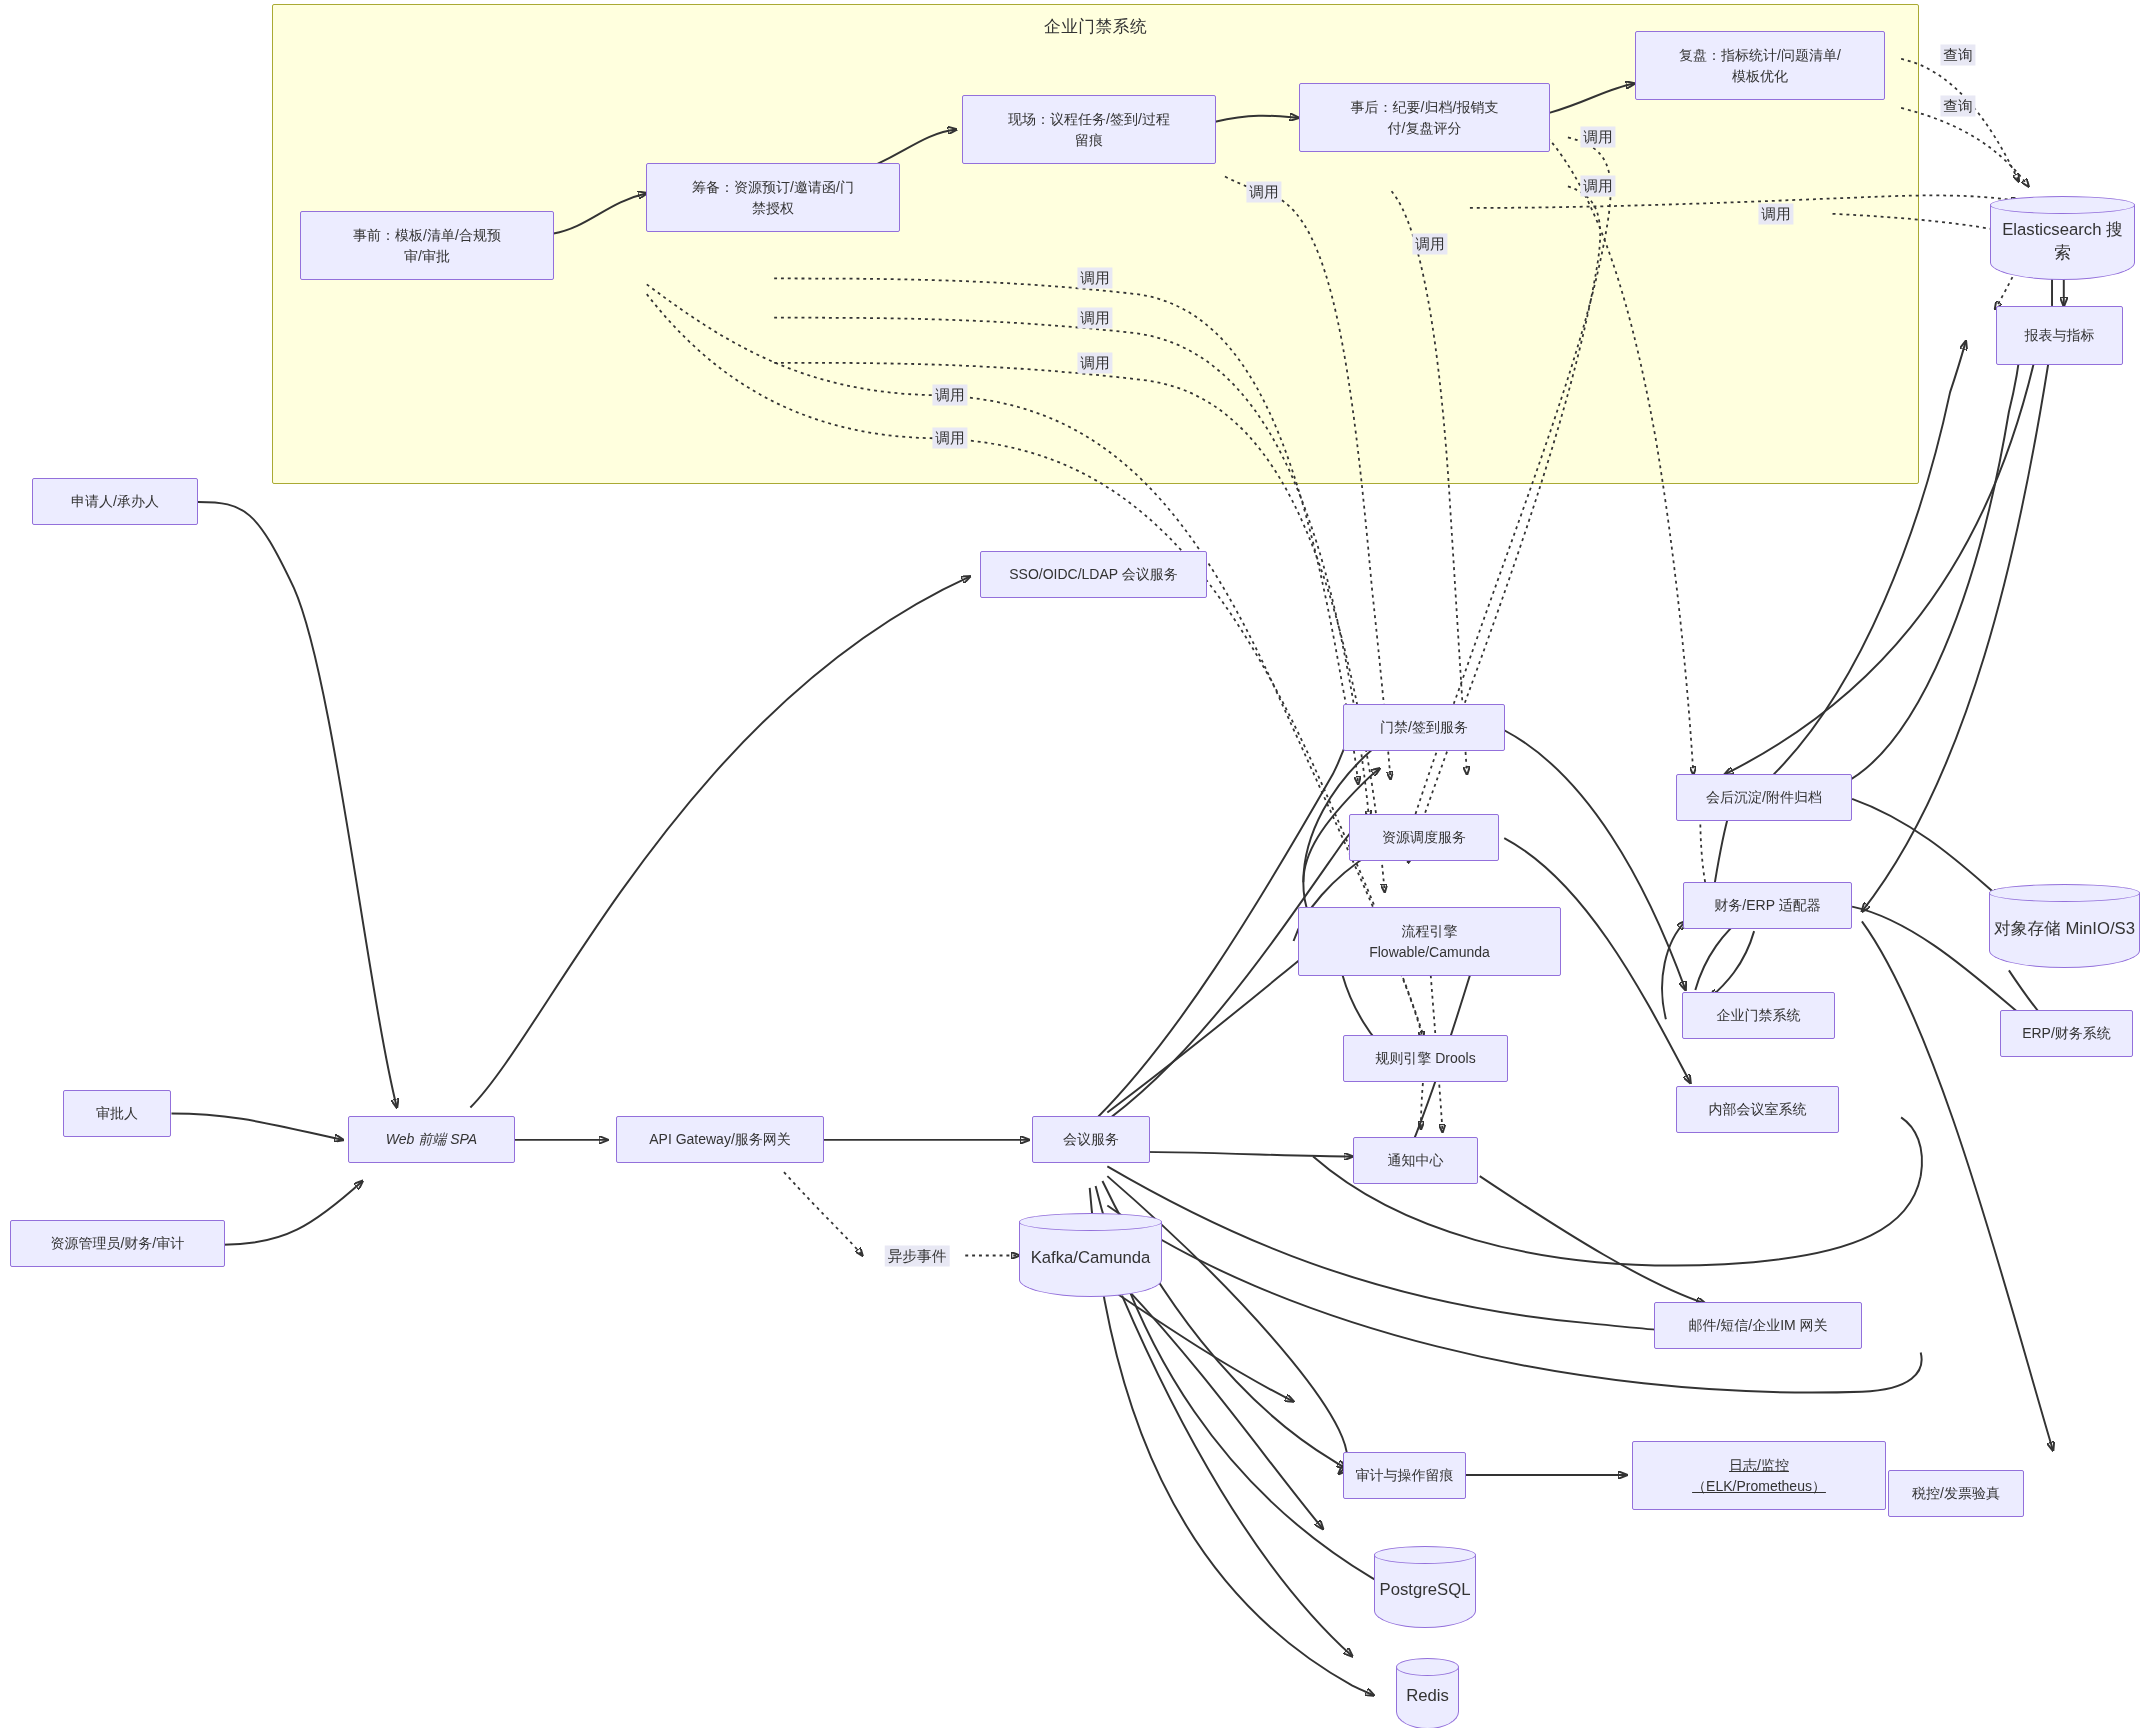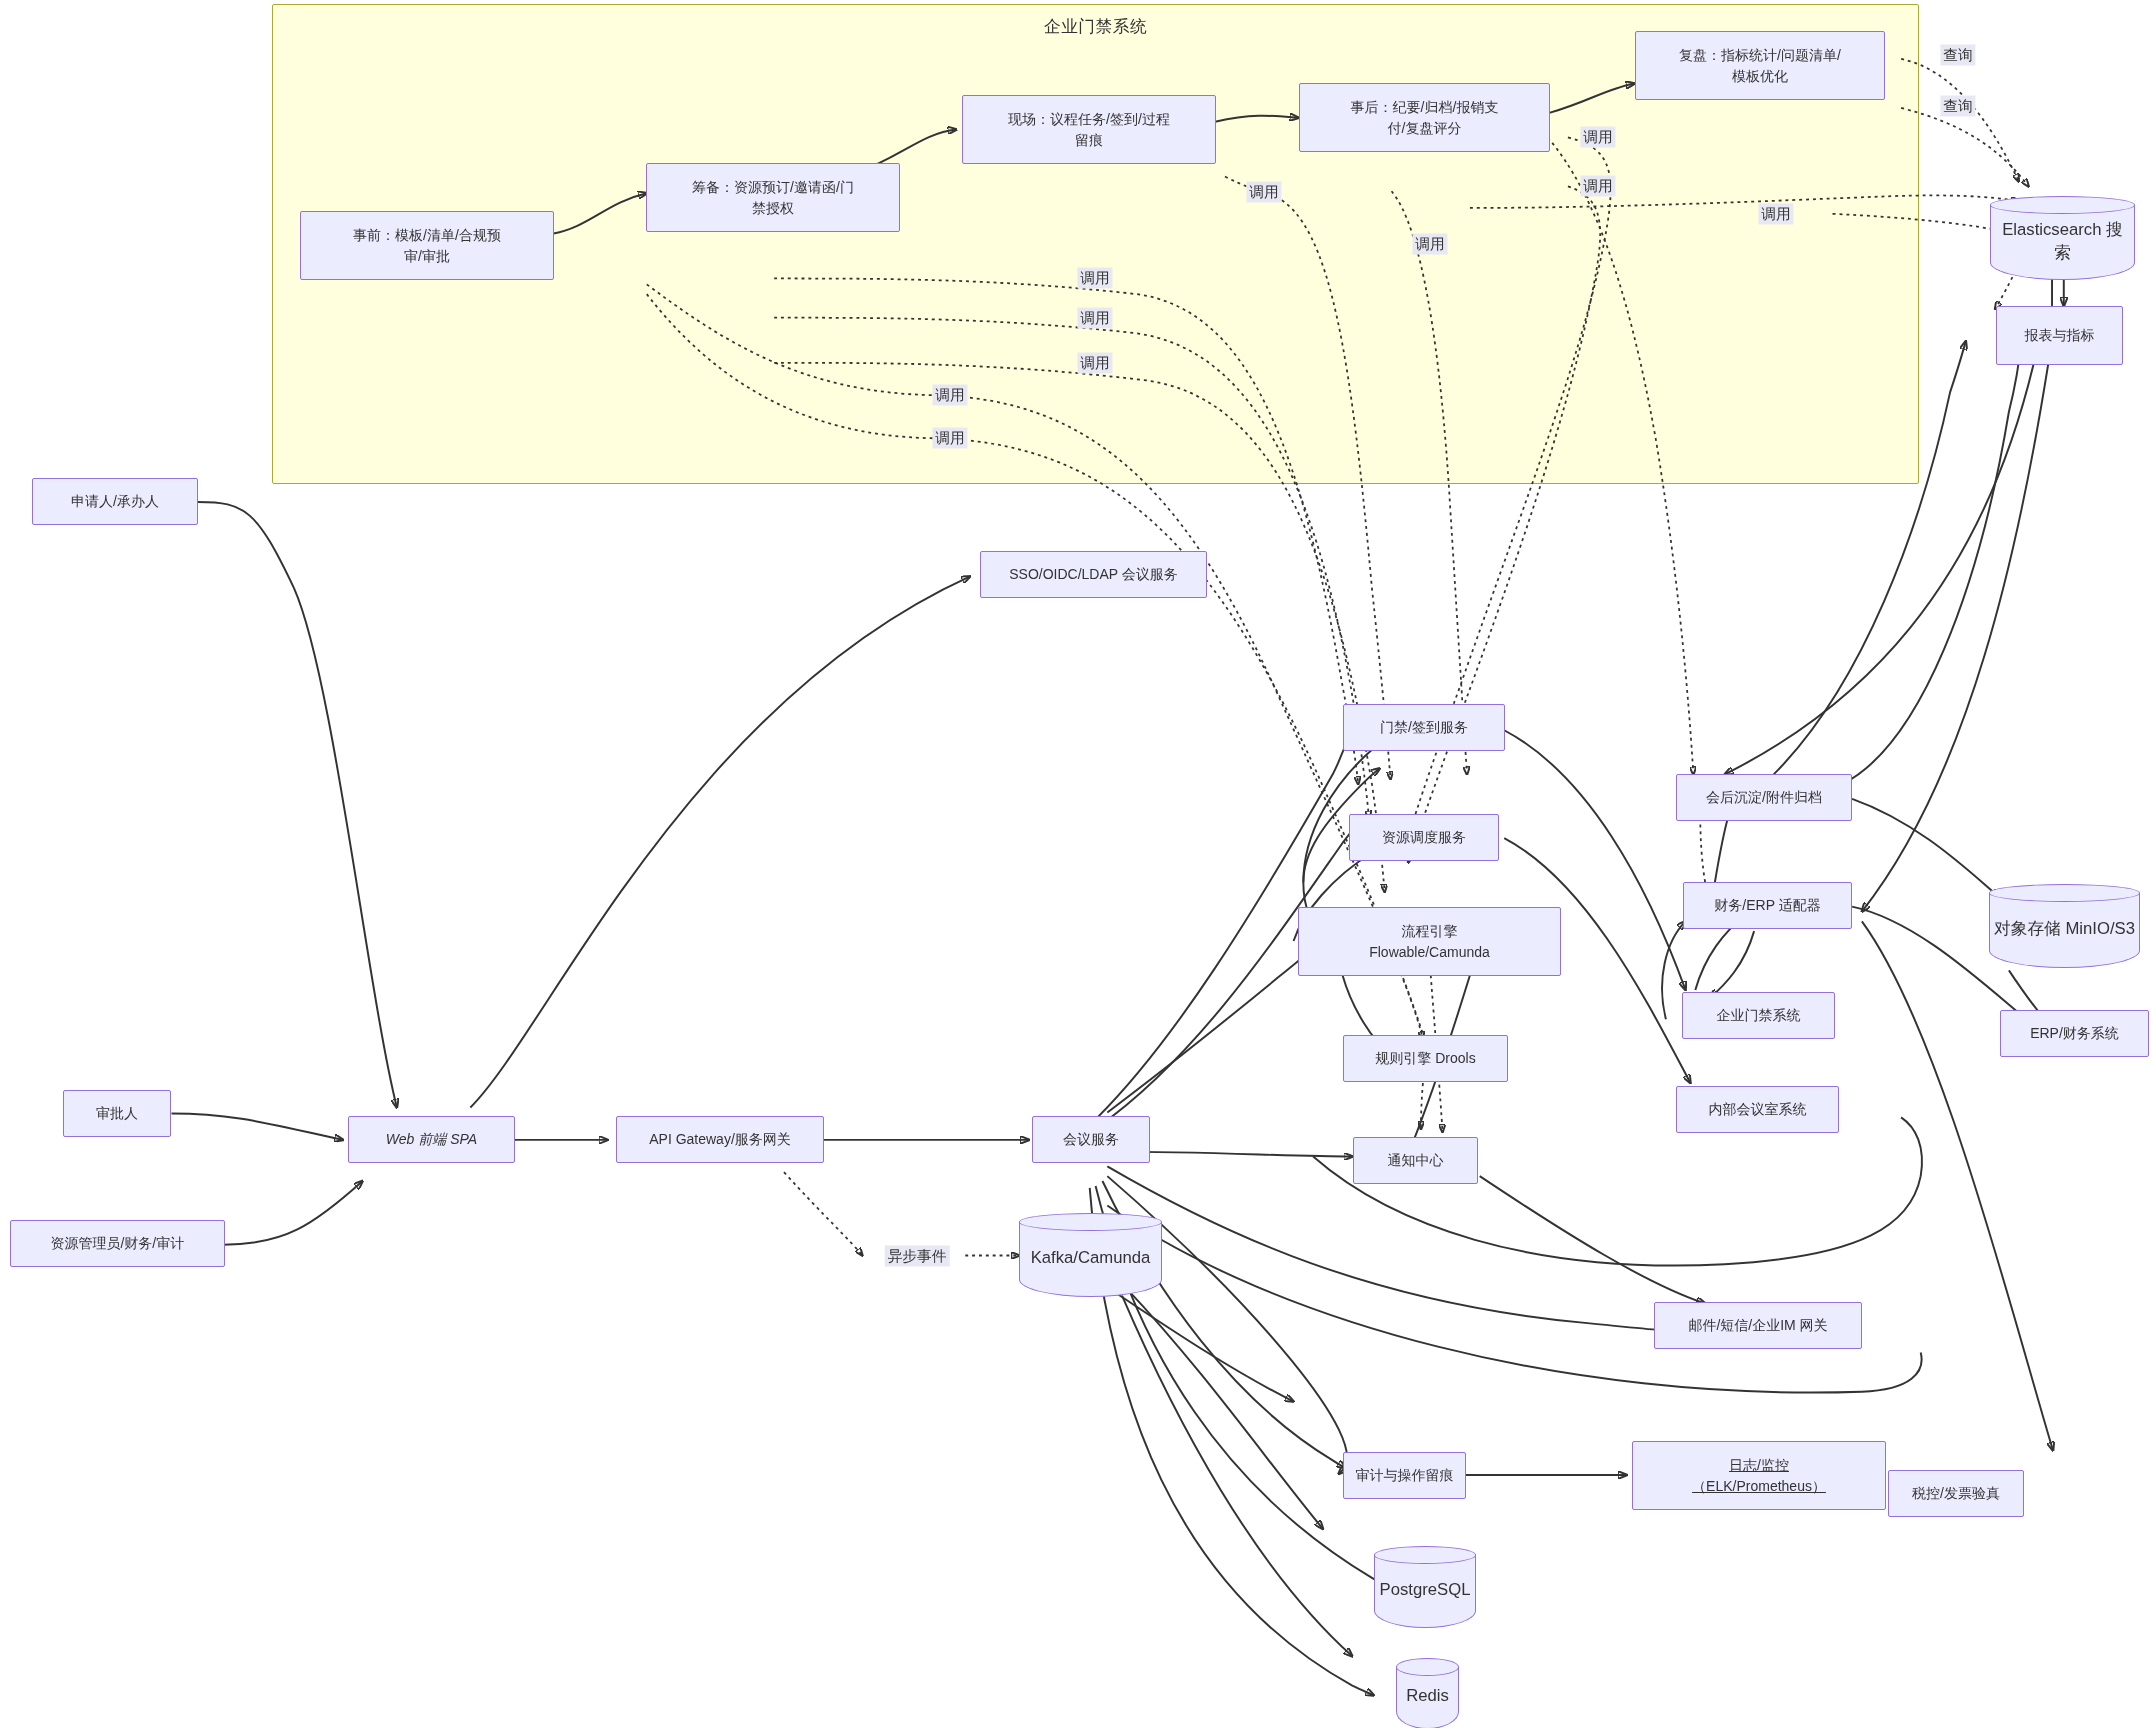--- a/index.html
+++ b/index.html
@@ -331,21 +331,21 @@
 
   <div class="node" style="left:1632px; top:1441px; width:254px; height:69px;text-decoration:underline;">
     <span>日志/监控
 （ELK/Prometheus）</span>
   </div>
 
   <div class="node" style="left:1996px; top:306px; width:127px; height:59px;">
     <span>报表与指标</span>
   </div>
 
-  <div class="node" style="left:2000px; top:1010px; width:149px; height:47px;">
+  <div class="node" style="left:2000px; top:1010px; width:133px; height:47px;">
     <span>ERP/财务系统</span>
   </div>
 
   <div class="node" style="left:1888px; top:1470px; width:136px; height:47px;">
     <span>税控/发票验真</span>
   </div>
 
   <div class="cyl" style="left:1019px; top:1213px; width:143px; height:84px;">
     <div class="cyl-body"></div>
     <div class="cyl-top"></div>

